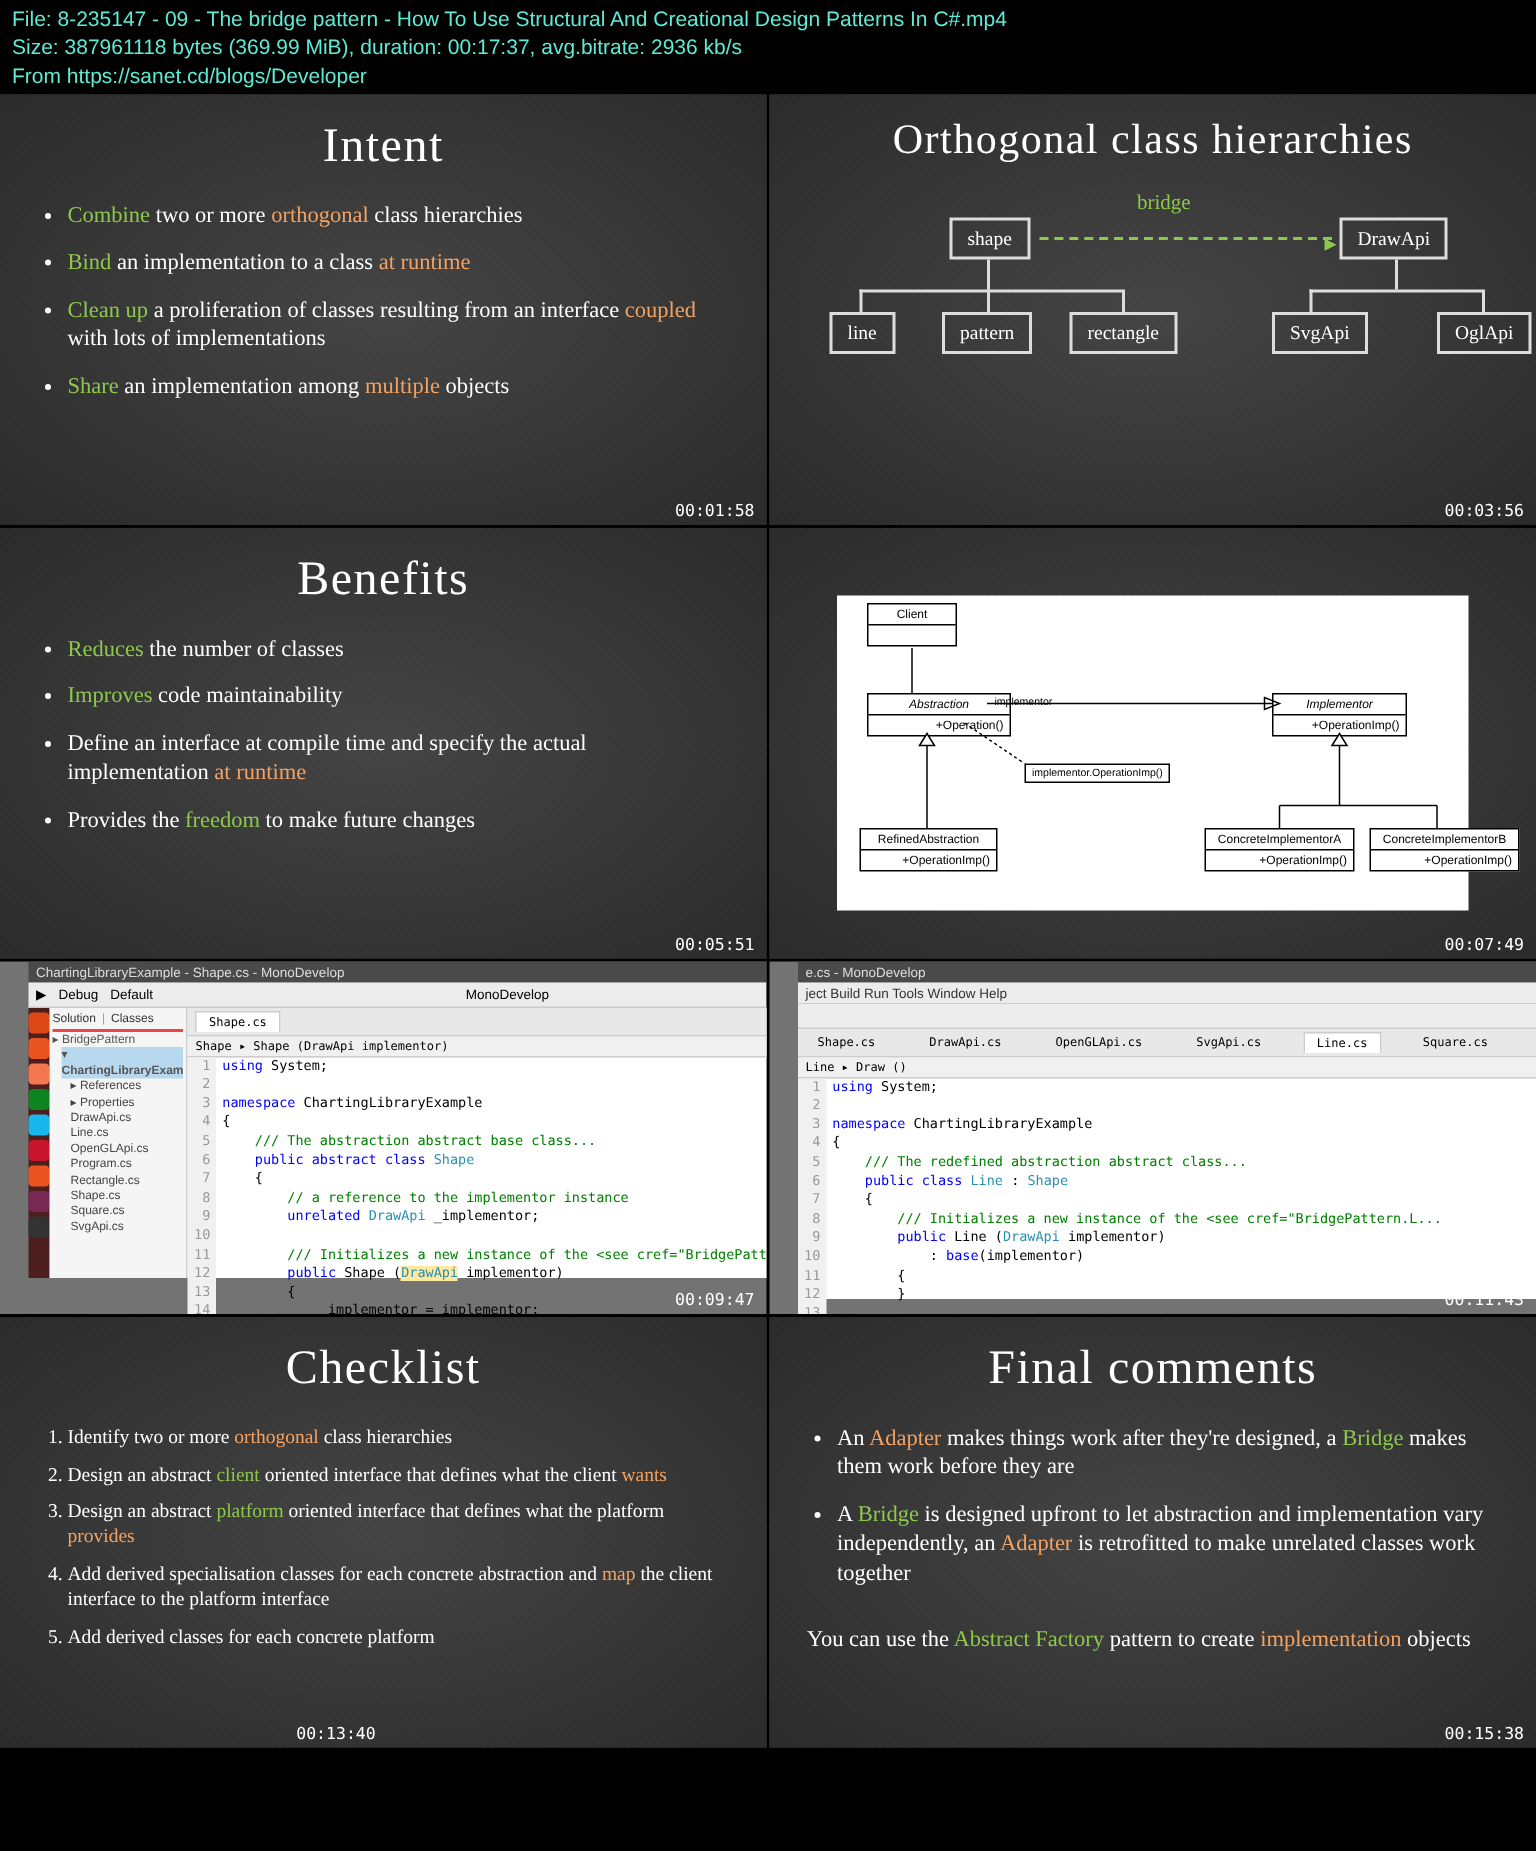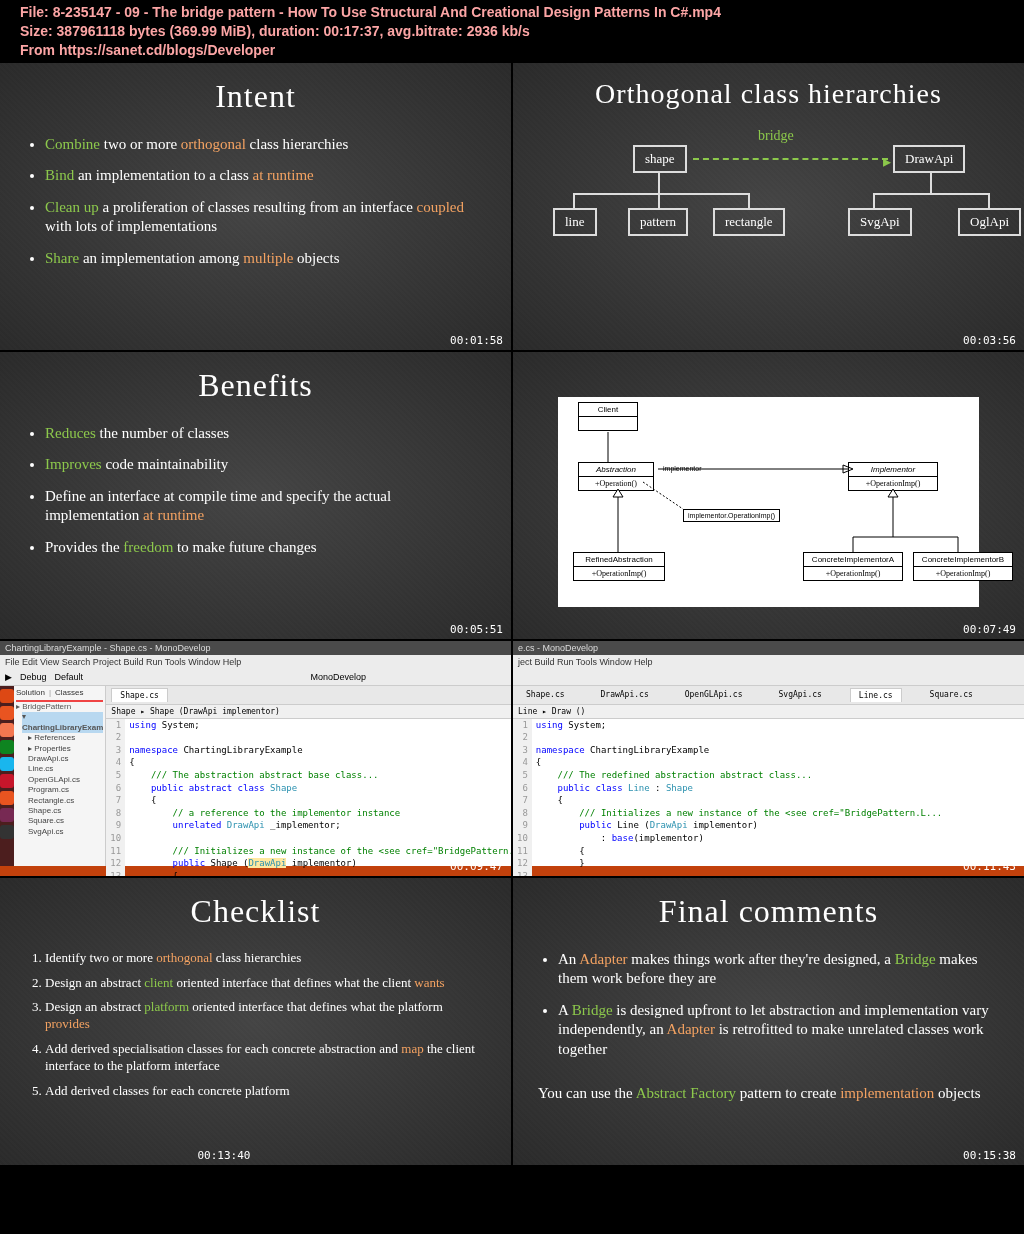--- a/index.html
+++ b/index.html
@@ -1,38 +1,38 @@
 <!DOCTYPE html>
 <html><head>
 <meta charset="utf-8">
 <style>
 * { margin: 0; padding: 0; box-sizing: border-box; }
 body { width: 1024px; height: 1234px; background: #000; font-family: Arial, sans-serif; }
-.header { color: #fca5a5; font-family: Verdana, sans-serif; font-size: 14px; padding: 3px 20px; line-height: 1.35; font-weight: bold; }
+.header { color: #5eead4; font-family: Verdana, sans-serif; font-size: 14px; padding: 3px 8px; line-height: 1.35; font-weight: normal; }
 .grid { display: grid; grid-template-columns: 1fr 1fr; grid-template-rows: 287px 287px 235px 287px; gap: 2px; }
 .chalk { background: #3a3a3a; background-image: radial-gradient(ellipse at center, #444 0%, #2a2a2a 100%); position: relative; padding: 15px 25px; overflow: hidden; }
 .chalk::before { content: ""; position: absolute; inset: 0; background: repeating-linear-gradient(45deg, rgba(255,255,255,0.01) 0 2px, transparent 2px 4px); pointer-events: none; }
 .chalk-title { font-family: 'Comic Sans MS', cursive; color: #fff; font-size: 32px; text-align: center; margin-bottom: 20px; font-weight: normal; letter-spacing: 1px; }
 .chalk ul, .chalk ol { list-style-position: outside; margin-left: 20px; }
 .chalk li { color: #fff; font-family: 'Comic Sans MS', cursive; font-size: 15px; margin-bottom: 12px; line-height: 1.3; }
 .chalk ol li { font-size: 13px; margin-bottom: 8px; }
 .g { color: #8cc84b; }
 .o { color: #f4a261; }
 .ts { position: absolute; bottom: 3px; right: 8px; color: #fff; font-family: monospace; font-size: 11px; }
 .ts-left { right: auto; left: calc(50% - 58px); }
 .diagram-area { position: relative; height: 180px; margin-top: 10px; }
 .dbox { position: absolute; border: 2px solid #ddd; color: #fff; font-family: 'Comic Sans MS', cursive; font-size: 13px; padding: 4px 10px; text-align: center; }
 .dline { position: absolute; border-top: 2px solid #ddd; }
 .dvline { position: absolute; border-left: 2px solid #ddd; }
 .ddash { position: absolute; border-top: 2px dashed #8cc84b; }
 .uml-wrap { background: #fff; margin: 30px 20px; padding: 15px; height: 210px; position: relative; }
 .uml-box { position: absolute; border: 1px solid #000; background: #fff; font-size: 8px; }
 .uml-box div { border-bottom: 1px solid #000; padding: 2px 4px; text-align: center; }
-.uml-box div:last-child { border-bottom: none; text-align: center; font-family: Liberation Serif, serif; }
-.ide { background: #c2410c; position: relative; font-family: sans-serif; font-size: 9px; overflow: hidden; }
+.uml-box div:last-child { border-bottom: none; text-align: right; }
+.ide { background: #737373; position: relative; font-family: sans-serif; font-size: 9px; overflow: hidden; padding-left: 19px; }
 .ide-title { background: #4a4a4a; color: #ddd; padding: 2px 5px; font-size: 9px; }
 .ide-menu { background: #ececec; padding: 2px 5px; font-size: 9px; color: #333; }
 .ide-toolbar { background: #ececec; padding: 3px 5px; border-bottom: 1px solid #ccc; display: flex; gap: 8px; font-size: 9px; }
 .ide-body { display: flex; height: calc(100% - 55px); }
 .ide-side { width: 18px; background: #4c1e1e; display: flex; flex-direction: column; gap: 3px; padding-top: 3px; align-items: center; }
 .ide-side span { width: 14px; height: 14px; border-radius: 3px; }
 .ide-tree { width: 110px; background: #f5f5f5; border-right: 1px solid #ccc; font-size: 8px; padding: 2px; line-height: 1.3; color: #333; }
 .ide-tree .fld { color: #555; }
 .ide-tree .fil { margin-left: 12px; color: #444; }
 .ide-tree .sel { background: #b8d8f0; }
@@ -106,21 +106,21 @@
   </ul>
   <div class="ts">00:05:51</div>
 </div>
 
 <div class="chalk">
   <div class="uml-wrap">
     <div class="uml-box" style="top:5px;left:20px;width:60px">
           <div>Client</div>
           <div>&nbsp;</div>
         </div>
-    <div class="uml-box" style="top:65px;left:20px;width:76px">
+    <div class="uml-box" style="top:65px;left:20px;width:96px">
           <div style="font-style:italic">Abstraction</div>
           <div>+Operation()</div>
         </div>
     <div class="uml-box" style="top:155px;left:15px;width:92px">
           <div>RefinedAbstraction</div>
           <div>+OperationImp()</div>
         </div>
     <div class="uml-box" style="top:65px;left:290px;width:90px">
           <div style="font-style:italic">Implementor</div>
           <div>+OperationImp()</div>
@@ -147,21 +147,20 @@
       <line x1="295" y1="140" x2="295" y2="155" stroke="#000"></line>
       <line x1="400" y1="140" x2="400" y2="155" stroke="#000"></line>
       <line x1="85" y1="85" x2="125" y2="112" stroke="#000" stroke-dasharray="2"></line>
     </svg>
   </div>
   <div class="ts">00:07:49</div>
 </div>
 
 <div class="ide">
   <div class="ide-title">ChartingLibraryExample - Shape.cs - MonoDevelop</div>
-  <div class="ide-menu">File  Edit  View  Search  Project  Build  Run  Tools  Window  Help</div>
   <div class="ide-toolbar">
     <span>▶</span>
         <span>Debug</span>
         <span>Default</span>
         <span style="margin-left:auto;margin-right:140px">MonoDevelop</span>
   </div>
   <div class="ide-body">
     <div class="ide-side">
       <span style="background:#dd4814"></span>
           <span style="background:#e95420"></span>

